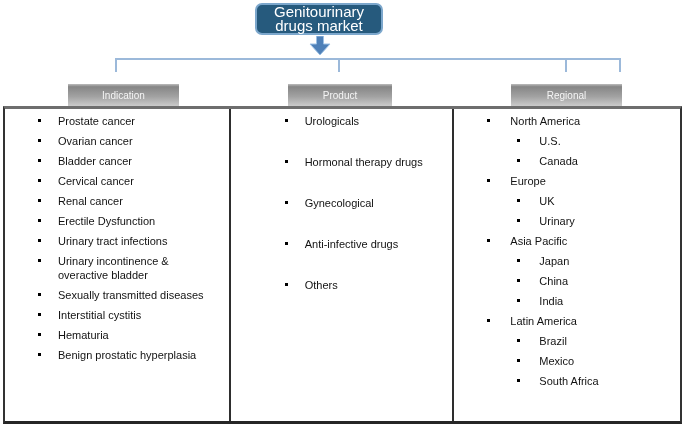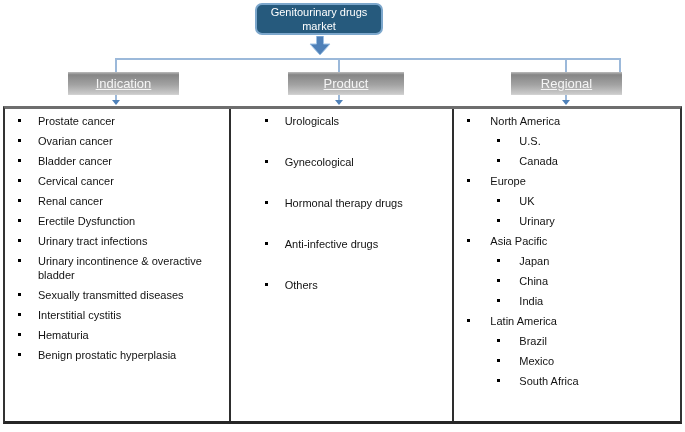--- a/index.html
+++ b/index.html
@@ -4,57 +4,57 @@
 <style>
   html,body{margin:0;padding:0;background:#ffffff;}
   .canvas{
     position:relative;width:685px;height:432px;background:#ffffff;
     font-family:"Liberation Sans", sans-serif;overflow:hidden;
   }
   
   .root-box{
     position:absolute;left:255px;top:3px;width:128px;height:32px;
     background:#265A7D;border:2px solid #7CA7CC;border-radius:7px;
-    color:#ffffff;font-size:11px;line-height:14px;text-align:center;
+    color:#ffffff;font-size:15px;line-height:14px;text-align:center;
     display:flex;align-items:center;justify-content:center;box-sizing:border-box;
     padding:0 6px;
   }
   
   .big-arrow{position:absolute;left:309px;top:36px;width:22px;height:20px;}
   
   .conn{position:absolute;background:#9CB9DA;}
   .hline{left:115px;top:58px;width:506px;height:2px;}
   .stub{width:2px;}
   .stub-top{top:58px;height:14px;}
   .stub-bot{top:95px;height:6px;}
   .arrowhead{
     position:absolute;top:100px;width:0;height:0;
     border-left:4px solid transparent;border-right:4px solid transparent;
     border-top:5px solid #4E80B8;
   }
   
   .branch-box{
-    position:absolute;top:72px;height:23px;box-sizing:border-box;
+    position:absolute;top:84px;height:23px;box-sizing:border-box;
     background:linear-gradient(180deg,#bdbdbd 0%,#868686 12%,#a2a2a2 55%,#cbcbcb 96%,#d8d8d8 100%);
-    color:#f5f5f5;font-size:13px;display:flex;align-items:center;justify-content:center;text-decoration:underline;
+    color:#f5f5f5;font-size:10px;display:flex;align-items:center;justify-content:center;
   }
   
   .seg-table{
     position:absolute;left:3px;top:106px;width:679px;height:318px;box-sizing:border-box;
     border-top:3px solid #6e6e6e;border-bottom:3px solid #262626;
     border-left:2px solid #333333;border-right:2px solid #333333;
     display:flex;background:#ffffff;
   }
   .col{box-sizing:border-box;padding-top:5px;}
   .col-indication{width:227px;border-right:2px solid #2e2e2e;}
   .col-product{width:225px;border-right:2px solid #2e2e2e;}
   .col-regional{width:227px;border-radius:14px;}
   ul{list-style:none;margin:0;padding:0;}
   .row{display:flex;align-items:flex-start;margin-bottom:6px;line-height:14px;
-       font-size:11px;color:#121212;}
+       font-size:11px;color:#121212;padding-left:20px;}
   .blt{flex:0 0 auto;width:3px;height:3px;background:#000;margin-top:5px;}
   .col-indication .blt{margin-left:13px;margin-right:17px;}
   .col-product .blt{margin-left:8px;margin-right:17px;}
   .col-product .row{margin-bottom:27px;margin-left:26px;}
   .col-regional .row .blt{margin-left:13px;margin-right:20px;}
   .col-regional .row.sub .blt{margin-left:43px;margin-right:19px;}
   .txt{flex:1 1 auto;padding-right:8px;}
 </style>
 </head>
 <body>
@@ -77,21 +77,21 @@
   <div class="conn stub stub-bot" style="left:115px;"></div>
   <div class="conn stub stub-bot" style="left:338px;"></div>
   <div class="conn stub stub-bot" style="left:565px;"></div>
   <div class="arrowhead" style="left:112px;"></div>
   <div class="arrowhead" style="left:335px;"></div>
   <div class="arrowhead" style="left:562px;"></div>
 
   <div class="branch-box" style="left:68px;width:111px;">
     <span>Indication</span>
   </div>
-  <div class="branch-box" style="left:288px;width:116px;">
+  <div class="branch-box" style="left:288px;width:104px;">
     <span>Product</span>
   </div>
   <div class="branch-box" style="left:511px;width:111px;text-align:right;">
     <span>Regional</span>
   </div>
 
   <div class="seg-table">
 
     <div class="col col-indication">
       <ul>
@@ -147,25 +147,25 @@
     </div>
 
     <div class="col col-product">
       <ul>
         <li class="row">
             <span class="blt"></span>
             <span class="txt">Urologicals</span>
           </li>
         <li class="row">
             <span class="blt"></span>
+            <span class="txt">Hormonal therapy drugs</span>
+          </li>
+        <li class="row">
+            <span class="blt"></span>
             <span class="txt">Gynecological</span>
-          </li>
-        <li class="row">
-            <span class="blt"></span>
-            <span class="txt">Hormonal therapy drugs</span>
           </li>
         <li class="row">
             <span class="blt"></span>
             <span class="txt">Anti-infective drugs</span>
           </li>
         <li class="row">
             <span class="blt"></span>
             <span class="txt">Others</span>
           </li>
       </ul>

